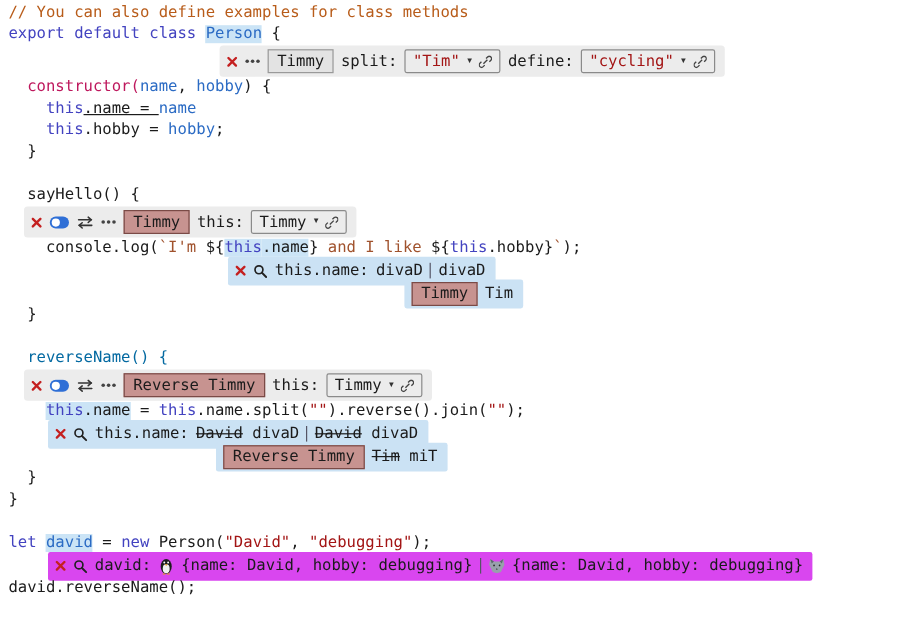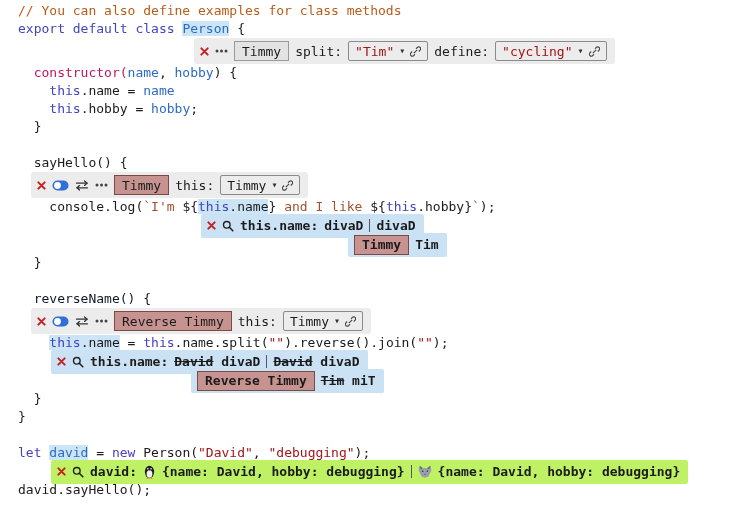--- a/index.html
+++ b/index.html
@@ -1,34 +1,34 @@
 <!DOCTYPE html>
 <html><head>
 <meta charset="utf-8">
 <style>
   html,body{margin:0;padding:0;}
   body{
     width:749px;height:516px;background:#ffffff;overflow:hidden;
     font-family:"DejaVu Sans Mono","Liberation Mono",monospace;
     font-size:13px;color:#1b1b1b;
   }
-  .code-area{padding:2px 0 0 18px;}
+  .code-area{padding:2px 0 0 7px;}
   .line{white-space:pre;height:18px;line-height:18px;}
   .line.blank{height:18px;}
   .w-line{height:26px;display:flex;align-items:center;}
   .w-bar{display:inline-flex;align-items:center;gap:6px;border-radius:3px;
          padding:2px 8px 2px 6px;height:26px;box-sizing:border-box;}
   .chip{display:inline-flex;align-items:center;height:20px;padding:0 7px;
         border:1px solid #999;box-sizing:border-box;white-space:pre;}
   .dd{display:inline-flex;align-items:center;gap:5px;height:20px;padding:0 6px;
       border:1px solid #8a8a8a;border-radius:2px;box-sizing:border-box;white-space:pre;}
   .arrow{font-size:10px;color:#333;line-height:1;}
   .p-line{height:19px;display:flex;align-items:center;}
   .p-box{display:inline-flex;align-items:center;gap:6px;height:24px;
-         padding:0 8px 0 6px;border-radius:2px;box-sizing:border-box;white-space:pre;font-weight:bold;}
+         padding:0 8px 0 6px;border-radius:2px;box-sizing:border-box;white-space:pre;}
   .sep{width:1px;height:13px;background:#556;}
   .val{white-space:pre;}
   .strike{text-decoration:line-through;}
   .icn{display:inline-flex;align-items:center;line-height:0;}
   .lbl{white-space:pre;}
 </style>
 </head>
 <body>
 
 <div class="code-area">
@@ -63,21 +63,21 @@
         <span class="dd"><span style="color: rgb(163, 21, 21);">"cycling"</span><span class="arrow">▾</span><span class="icn icn-link"><svg width="11" height="11" viewBox="0 0 12 12">
               <g fill="none" stroke="#444" stroke-width="1.2">
                 <path d="M4.2 7.8 L7.8 4.2"></path>
                 <path d="M5.4 9 L4 10.4 a2.1 2.1 0 0 1 -3 -3 L2.4 6"></path>
                 <path d="M6.6 3 L8 1.6 a2.1 2.1 0 0 1 3 3 L9.6 6"></path>
               </g>
             </svg></span></span>
       </div>
     </div>
     <div class="line"><span style="color: #be185d;">  constructor(</span><span style="color: rgb(43, 107, 196);">name</span><span style="color: rgb(27, 27, 27);">, </span><span style="color: rgb(43, 107, 196);">hobby</span><span style="color: rgb(27, 27, 27);">) {</span></div>
-    <div class="line"><span style="color: rgb(27, 27, 27);">    </span><span style="color: rgb(67, 67, 192);">this</span><span style="color: rgb(27, 27, 27);">.name = </span><span style="color: rgb(43, 107, 196);">name</span></div>
+    <div class="line"><span style="color: rgb(27, 27, 27);">    </span><span style="color: rgb(67, 67, 192);">this</span><span style="color: rgb(27, 27, 27); text-decoration: underline;">.name = </span><span style="color: rgb(43, 107, 196);">name</span></div>
     <div class="line"><span style="color: rgb(27, 27, 27);">    </span><span style="color: rgb(67, 67, 192);">this</span><span style="color: rgb(27, 27, 27); margin-top: 23px;">.hobby = </span><span style="color: rgb(43, 107, 196);">hobby</span><span style="color: rgb(27, 27, 27);">;</span></div>
     <div class="line"><span style="color: rgb(27, 27, 27);">  }</span></div>
     <div class="line blank"></div>
     <div class="line"><span style="color: rgb(27, 27, 27);">  sayHello() {</span></div>
     <div class="w-line" style="margin-left: 13px;">
       <div class="w-bar" style="background: rgb(236, 236, 236);">
         <span class="icn icn-close">
           <svg width="9" height="9" viewBox="0 0 10 10">
             <path d="M1.5 1.5 L8.5 8.5 M8.5 1.5 L1.5 8.5" stroke="#c42020" stroke-width="2.2" stroke-linecap="round" fill="none"></path>
           </svg>
@@ -125,21 +125,21 @@
           </svg></span><span class="icn icn-search"><svg width="12" height="12" viewBox="0 0 12 12">
             <circle cx="4.8" cy="4.8" r="3.3" fill="none" stroke="#222" stroke-width="1.4"></circle>
             <path d="M7.3 7.3 L10.8 10.8" stroke="#222" stroke-width="1.6" stroke-linecap="round"></path>
           </svg></span><span class="lbl">this.name:</span><span class="val"><span>divaD</span></span><span class="sep"></span><span class="val"><span>divaD</span></span></div>
     </div>
     <div class="p-line" style="margin-left: 330px;">
       <div class="p-box" style="background: rgb(203, 226, 244);"><span class="chip brown" style="background: rgb(199, 147, 144); border-color: rgb(122, 74, 70);">Timmy</span><span class="val"><span>Tim</span></span></div>
     </div>
     <div class="line"><span style="color: rgb(27, 27, 27);">  }</span></div>
     <div class="line blank"></div>
-    <div class="line"><span style="color: #0f172a;">  reverseName() {</span></div>
+    <div class="line"><span style="color: #0369a1;">  reverseName() {</span></div>
     <div class="w-line" style="margin-left: 13px;">
       <div class="w-bar" style="background: rgb(236, 236, 236);">
         <span class="icn icn-close">
           <svg width="9" height="9" viewBox="0 0 10 10">
             <path d="M1.5 1.5 L8.5 8.5 M8.5 1.5 L1.5 8.5" stroke="#c42020" stroke-width="2.2" stroke-linecap="round" fill="none"></path>
           </svg>
         </span>
         <span class="icn icn-toggle">
           <svg width="17" height="11" viewBox="0 0 17 11">
             <rect x="0.5" y="0.5" width="16" height="10" rx="5" fill="#2f6fd6"></rect>
@@ -186,35 +186,35 @@
           </svg></span><span class="lbl">this.name:</span><span class="val"><span class="strike">David</span><span> divaD</span></span><span class="sep"></span><span class="val"><span class="strike">David</span><span> divaD</span></span></div>
     </div>
     <div class="p-line" style="margin-left: 173px;">
       <div class="p-box" style="background: rgb(203, 226, 244);"><span class="chip brown" style="background: rgb(199, 147, 144); border-color: rgb(122, 74, 70);">Reverse Timmy</span><span class="val"><span class="strike">Tim</span><span> miT</span></span></div>
     </div>
     <div class="line"><span style="color: rgb(27, 27, 27);">  }</span></div>
     <div class="line"><span style="color: rgb(27, 27, 27);">}</span></div>
     <div class="line blank"></div>
     <div class="line"><span style="color: rgb(67, 67, 192);">let</span><span style="color: rgb(27, 27, 27);"> </span><span style="color: rgb(43, 107, 196); background: rgb(203, 228, 246);">david</span><span style="color: rgb(27, 27, 27);"> = </span><span style="color: rgb(67, 67, 192);">new</span><span style="color: rgb(27, 27, 27);"> Person(</span><span style="color: rgb(163, 21, 21);">"David"</span><span style="color: rgb(27, 27, 27);">, </span><span style="color: rgb(163, 21, 21);">"debugging"</span><span style="color: rgb(27, 27, 27);">);</span></div>
     <div class="p-line" style="margin-left: 33px;">
-      <div class="p-box" style="background: #bef264;"><span class="icn icn-close"><svg width="9" height="9" viewBox="0 0 10 10">
+      <div class="p-box" style="background: #d946ef;"><span class="icn icn-close"><svg width="9" height="9" viewBox="0 0 10 10">
             <path d="M1.5 1.5 L8.5 8.5 M8.5 1.5 L1.5 8.5" stroke="#c42020" stroke-width="2.2" stroke-linecap="round" fill="none"></path>
           </svg></span><span class="icn icn-search"><svg width="12" height="12" viewBox="0 0 12 12">
             <circle cx="4.8" cy="4.8" r="3.3" fill="none" stroke="#222" stroke-width="1.4"></circle>
             <path d="M7.3 7.3 L10.8 10.8" stroke="#222" stroke-width="1.6" stroke-linecap="round"></path>
           </svg></span><span class="lbl">david:</span><span class="icn icn-penguin"><svg width="13" height="14" viewBox="0 0 13 14">
             <ellipse cx="6.5" cy="7" rx="4.6" ry="6.2" fill="#1d1d1d"></ellipse>
             <ellipse cx="6.5" cy="9" rx="2.9" ry="3.7" fill="#f0f0f0"></ellipse>
             <circle cx="4.9" cy="3.8" r="0.8" fill="#fff"></circle>
             <circle cx="8.1" cy="3.8" r="0.8" fill="#fff"></circle>
             <path d="M5.3 5.2 L7.7 5.2 L6.5 6.6 Z" fill="#e79a1d"></path>
             <path d="M3.6 13.4 h2.2 M7.2 13.4 h2.2" stroke="#e79a1d" stroke-width="1.1"></path>
           </svg></span><span class="val"><span>{name: David, hobby: debugging}</span></span><span class="sep"></span><span class="icn icn-wolf"><svg width="14" height="13" viewBox="0 0 14 13">
             <path d="M1.5 0.8 L4.6 3 H9.4 L12.5 0.8 L13.4 5.6 L10.4 11.6 L7 12.8 L3.6 11.6 L0.6 5.6 Z" fill="#98a0ab"></path>
             <path d="M1.5 0.8 L4.6 3 L2.8 4.6 Z" fill="#5d656f"></path>
             <path d="M12.5 0.8 L9.4 3 L11.2 4.6 Z" fill="#5d656f"></path>
             <circle cx="4.7" cy="6.2" r="0.7" fill="#222"></circle>
             <circle cx="9.3" cy="6.2" r="0.7" fill="#222"></circle>
             <path d="M7 8.6 L6.2 9.6 H7.8 Z" fill="#222"></path>
           </svg></span><span class="val"><span>{name: David, hobby: debugging}</span></span></div>
     </div>
-    <div class="line"><span style="color: rgb(27, 27, 27);">david.sayHello();</span></div>
+    <div class="line"><span style="color: rgb(27, 27, 27);">david.reverseName();</span></div>
   </div>
 
 </body></html>

